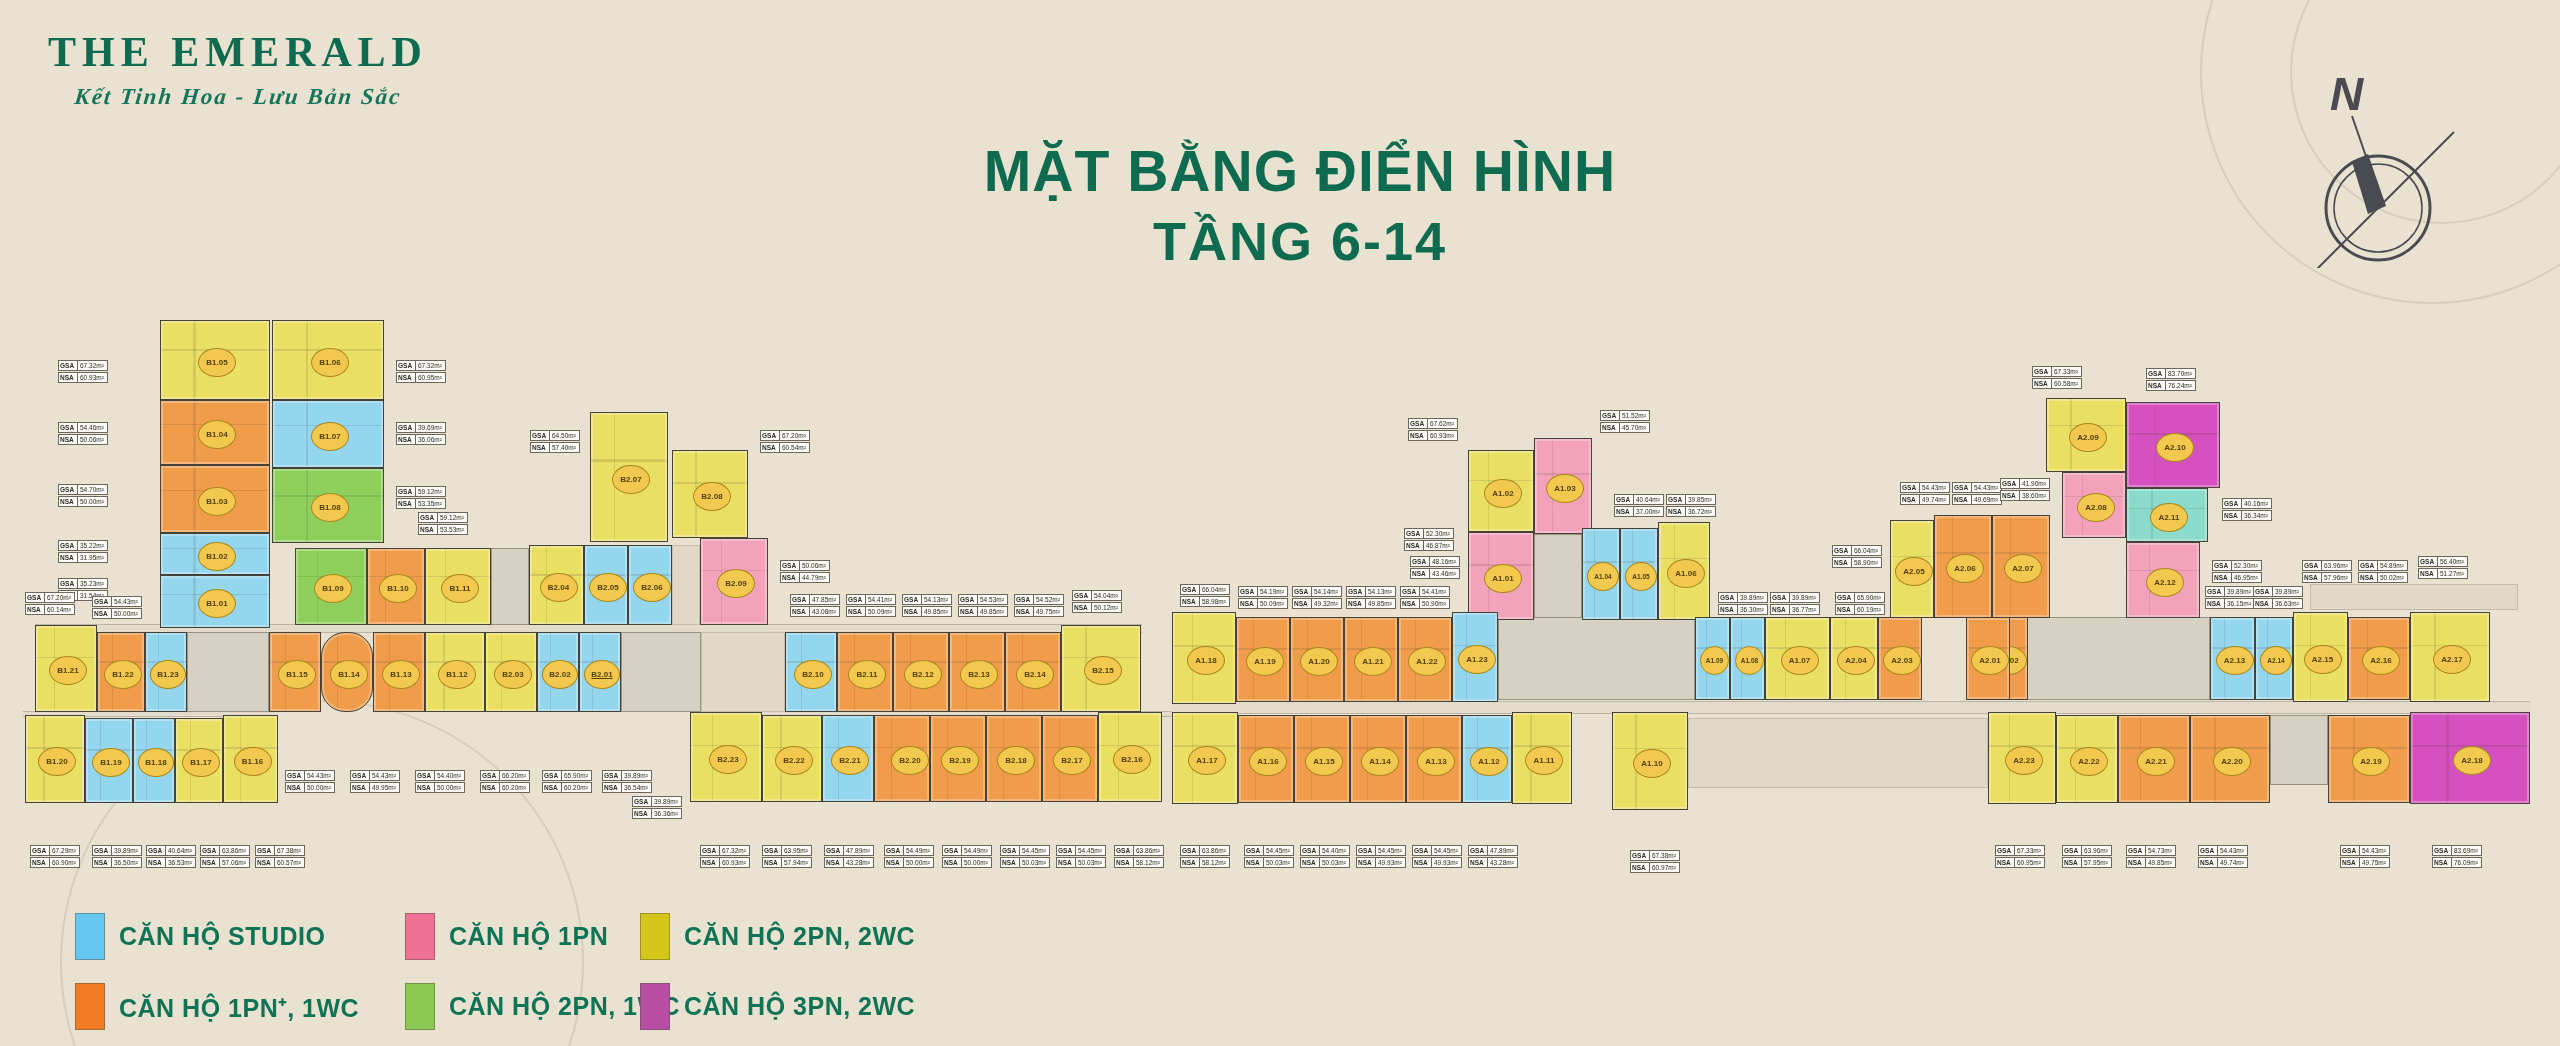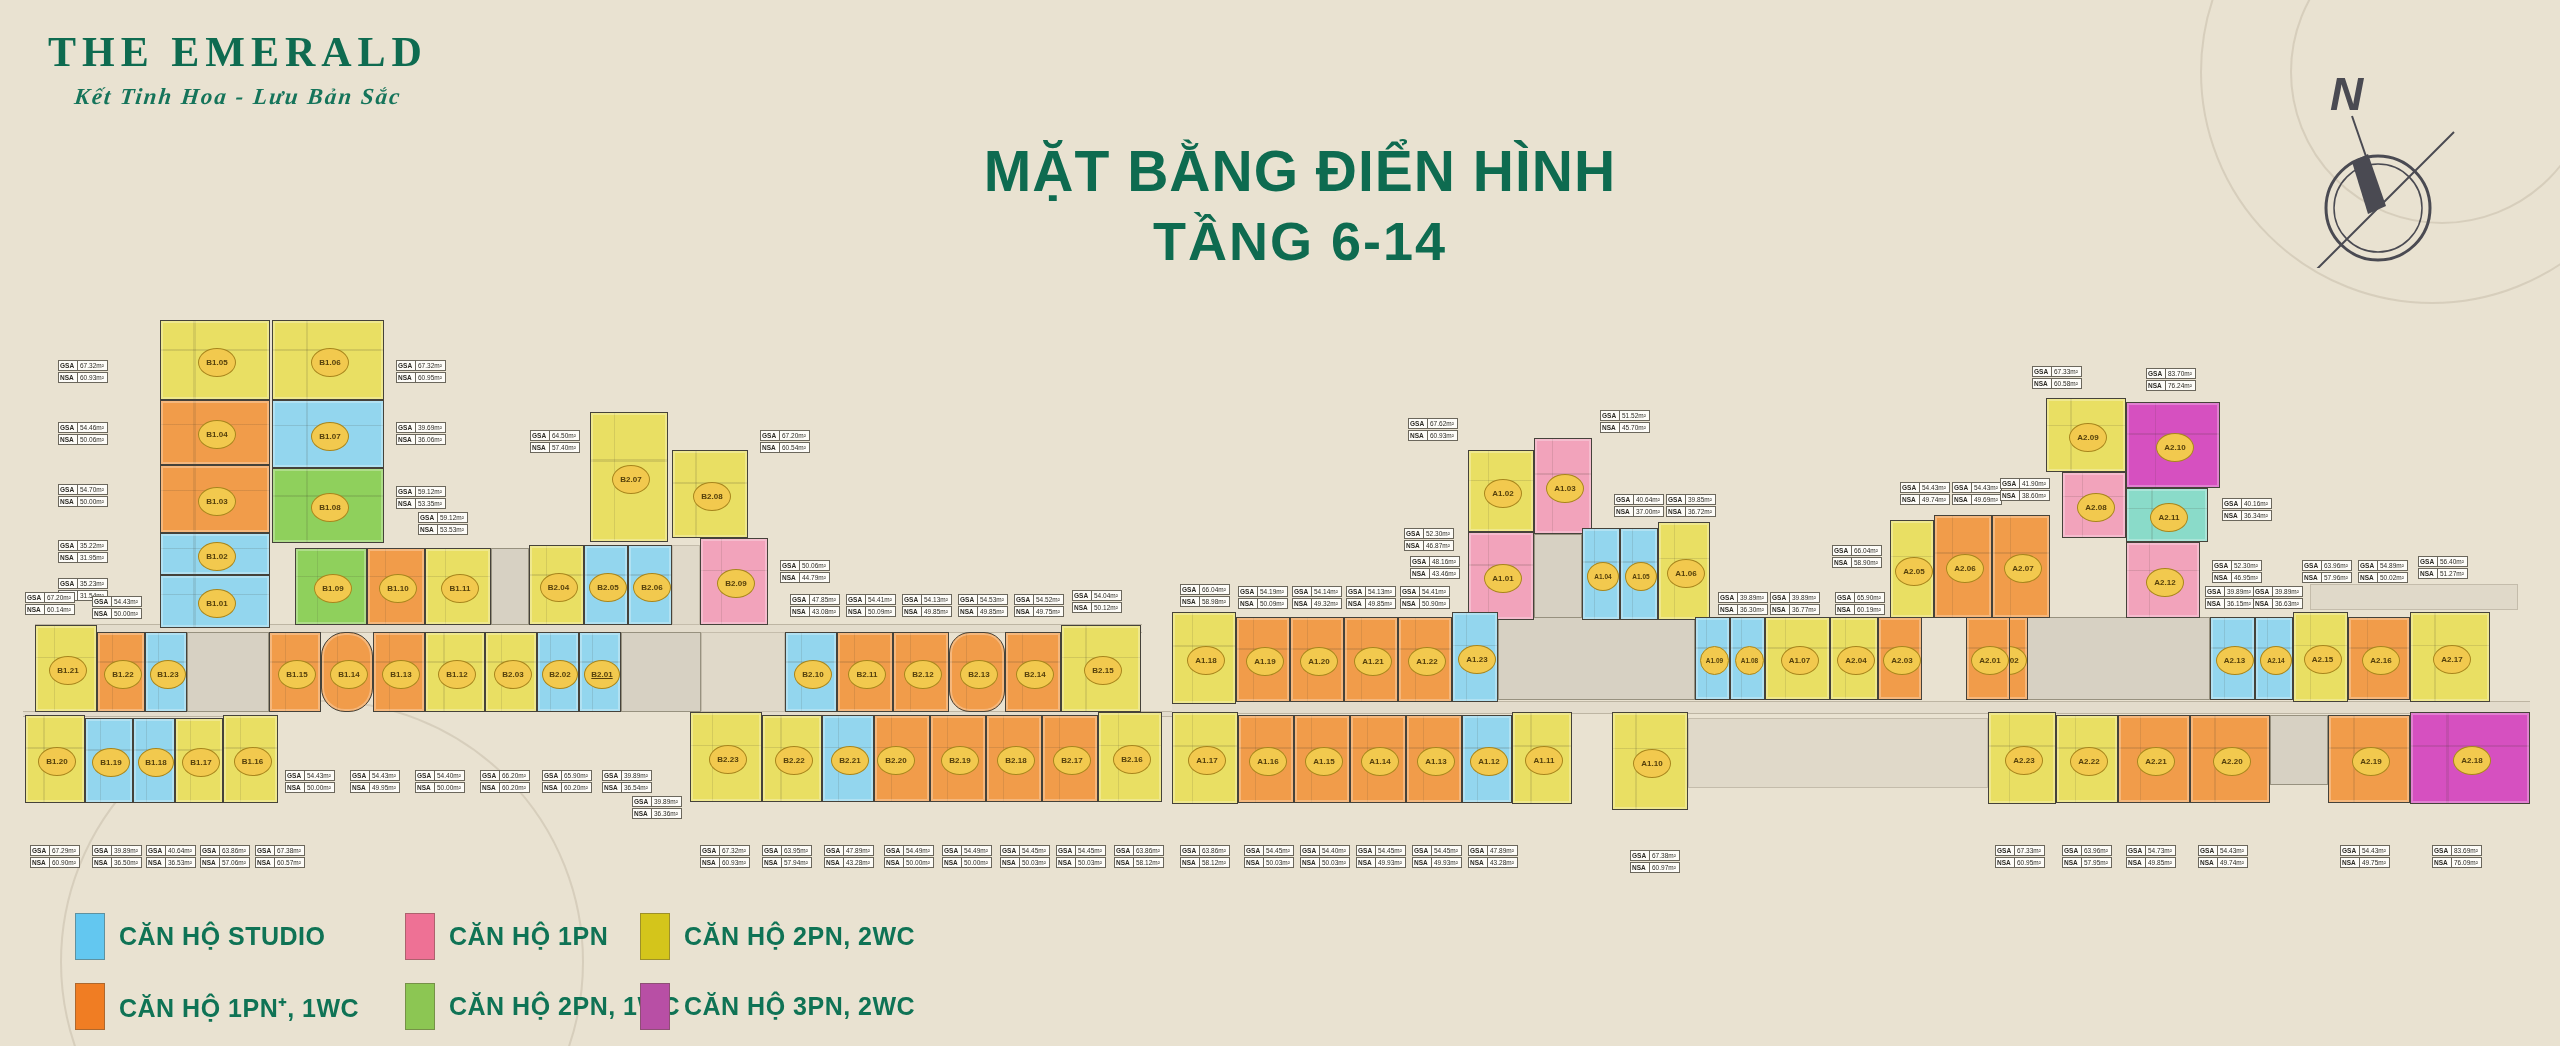--- a/index.html
+++ b/index.html
@@ -176,21 +176,21 @@
       </div>
       <div class="unit" style="left: 785px; top: 632px; width: 52px; height: 80px; background-color: rgb(147, 214, 238);">
         <div class="badge" style="width: 36px; height: 27px; left: 8px; top: 26.5px; font-size: 8px;">B2.10</div>
       </div>
       <div class="unit" style="left: 837px; top: 632px; width: 56px; height: 80px; background-color: rgb(241, 156, 74);">
         <div class="badge" style="width: 36px; height: 27px; left: 10px; top: 26.5px; font-size: 8px;">B2.11</div>
       </div>
       <div class="unit" style="left: 893px; top: 632px; width: 56px; height: 80px; background-color: rgb(241, 156, 74);">
         <div class="badge" style="width: 36px; height: 27px; left: 10px; top: 26.5px; font-size: 8px;">B2.12</div>
       </div>
-      <div class="unit" style="left: 949px; top: 632px; width: 56px; height: 80px; background-color: rgb(241, 156, 74); border-radius: 21px;">
+      <div class="unit" style="left: 949px; top: 632px; width: 56px; height: 80px; background-color: rgb(241, 156, 74);">
         <div class="badge" style="width: 36px; height: 27px; left: 10px; top: 26.5px; font-size: 8px;">B2.13</div>
       </div>
       <div class="unit" style="left: 1005px; top: 632px; width: 56px; height: 80px; background-color: rgb(241, 156, 74);">
         <div class="badge" style="width: 36px; height: 27px; left: 10px; top: 26.5px; font-size: 8px;">B2.14</div>
       </div>
       <div class="unit" style="left: 1061px; top: 625px; width: 80px; height: 87px; background-color: rgb(233, 223, 99);">
         <div class="badge" style="width: 36px; height: 27px; left: 22px; top: 30px; font-size: 8px;">B2.15</div>
       </div>
       <div class="unit" style="left: 25px; top: 715px; width: 60px; height: 88px; background-color: rgb(233, 223, 99);">
         <div class="badge" style="width: 36px; height: 27px; left: 12px; top: 30.5px; font-size: 8px;">B1.20</div>
@@ -210,21 +210,21 @@
       <div class="unit" style="left: 690px; top: 712px; width: 72px; height: 90px; background-color: rgb(233, 223, 99);">
         <div class="badge" style="width: 36px; height: 27px; left: 18px; top: 31.5px; font-size: 8px;">B2.23</div>
       </div>
       <div class="unit" style="left: 762px; top: 715px; width: 60px; height: 87px; background-color: rgb(233, 223, 99);">
         <div class="badge" style="width: 36px; height: 27px; left: 12px; top: 30px; font-size: 8px;">B2.22</div>
       </div>
       <div class="unit" style="left: 822px; top: 715px; width: 52px; height: 87px; background-color: rgb(147, 214, 238);">
         <div class="badge" style="width: 36px; height: 27px; left: 8px; top: 30px; font-size: 8px;">B2.21</div>
       </div>
       <div class="unit" style="left: 874px; top: 715px; width: 56px; height: 87px; background-color: rgb(241, 156, 74);">
-        <div class="badge" style="width: 36px; height: 27px; left: 2px; top: 30px; font-size: 8px;">B2.20</div>
+        <div class="badge" style="width: 36px; height: 27px; left: 16px; top: 30px; font-size: 8px;">B2.20</div>
       </div>
       <div class="unit" style="left: 930px; top: 715px; width: 56px; height: 87px; background-color: rgb(241, 156, 74);">
         <div class="badge" style="width: 36px; height: 27px; left: 10px; top: 30px; font-size: 8px;">B2.19</div>
       </div>
       <div class="unit" style="left: 986px; top: 715px; width: 56px; height: 87px; background-color: rgb(241, 156, 74);">
         <div class="badge" style="width: 36px; height: 27px; left: 10px; top: 30px; font-size: 8px;">B2.18</div>
       </div>
       <div class="unit" style="left: 1042px; top: 715px; width: 56px; height: 87px; background-color: rgb(241, 156, 74);">
         <div class="badge" style="width: 36px; height: 27px; left: 10px; top: 30px; font-size: 8px;">B2.17</div>
       </div>

